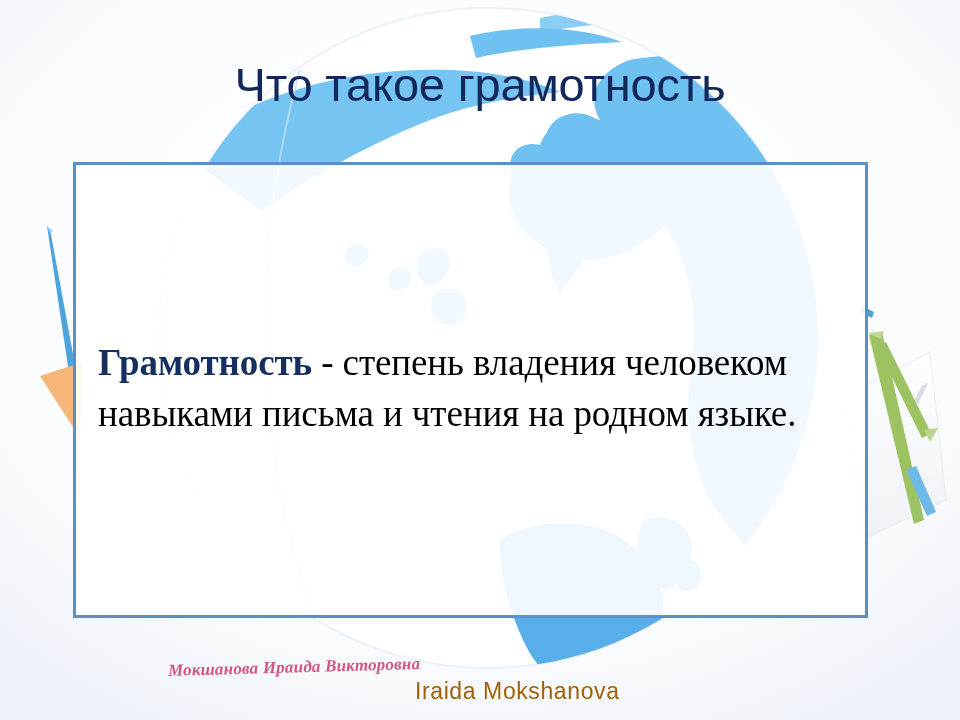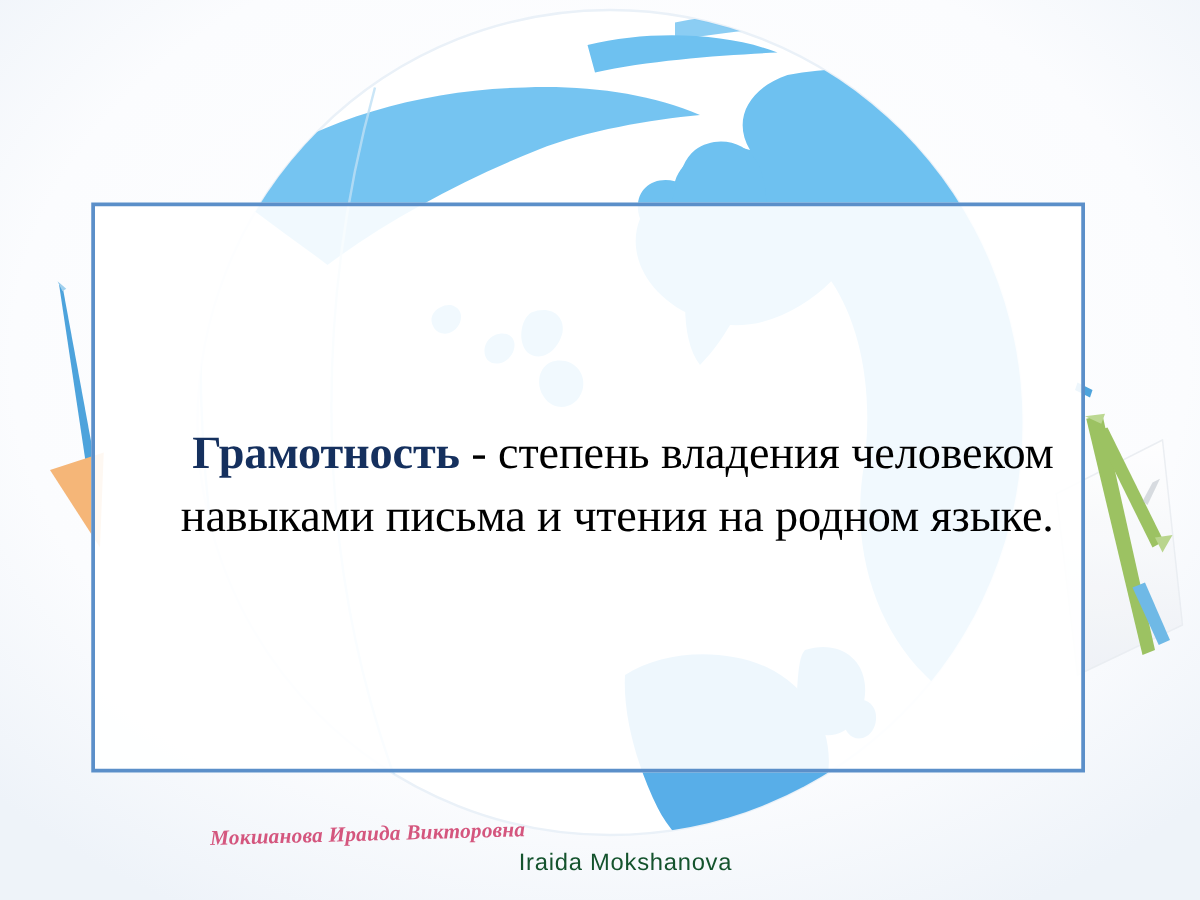--- a/index.html
+++ b/index.html
@@ -55,21 +55,21 @@
     border: 3px solid #5B8FC9;
     background: rgba(255,255,255,0.90);
     z-index: 6;
     display: flex;
     flex-direction: column;
     justify-content: center;
     padding: 6px 22px 10px 22px;
   }
   .def-para {
     margin: 0;
-    text-align: right;
+    text-align: left;
     font-family: "Liberation Serif", "DejaVu Serif", serif;
     font-size: 37px;
     line-height: 51px;
     color: #000000;
     letter-spacing: -0.1px;
   }
   #def-para-2 { margin-top: 8px; }
   .term {
     font-weight: bold;
     color: #15305E;
@@ -90,23 +90,23 @@
     transform: rotate(-1.6deg);
     transform-origin: left center;
     white-space: nowrap;
     z-index: 7;
   }
   #signature-en {
     position: absolute;
     left: 415px;
     top: 680px;
     font-family: "Liberation Sans", sans-serif;
-    font-size: 19px;
+    font-size: 23px;
     line-height: 22px;
-    color: #14532d;
+    color: #a16207;
     letter-spacing: 0.6px;
     white-space: nowrap;
     z-index: 7;
   }
 </style>
 </head>
 <body>
 
 <div id="slide">
 
@@ -218,20 +218,21 @@
         <path d="M 862 306 L 874 312 L 872 318 L 860 312 Z" fill="#4DA3DC"></path>
         <path d="M 906 470 L 916 466 L 936 512 L 927 516 Z" fill="#6FB9E6"></path>
       </g>
 
       <g opacity="0.45">
         <path d="M 922 386 L 928 383 L 918 404 L 914 401 Z" fill="#AAB3BC"></path>
       </g>
     </svg>
   </div>
 
+  <div id="slide-title">Что такое грамотность</div>
 
   <div id="definition-box">
 
     <p class="def-para" id="def-para-1">
       <span class="term">Грамотность</span><span> - степень владения человеком навыками письма и чтения на родном языке.</span>
     </p>
 
   </div>
 
   <div id="signature-ru">Мокшанова Ираида Викторовна</div>

